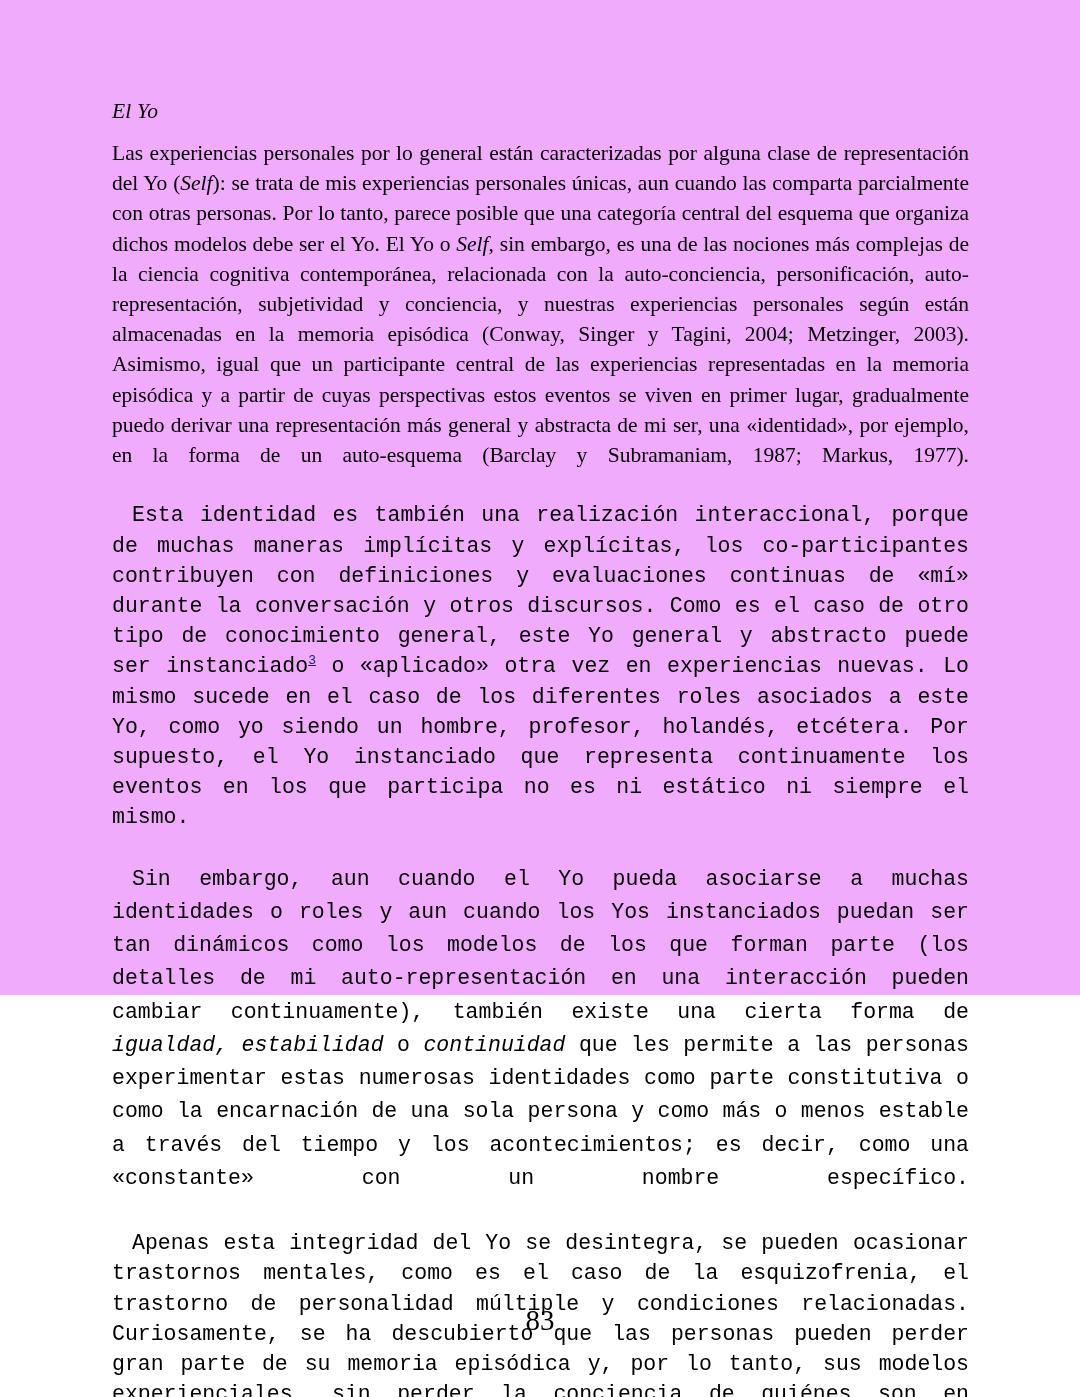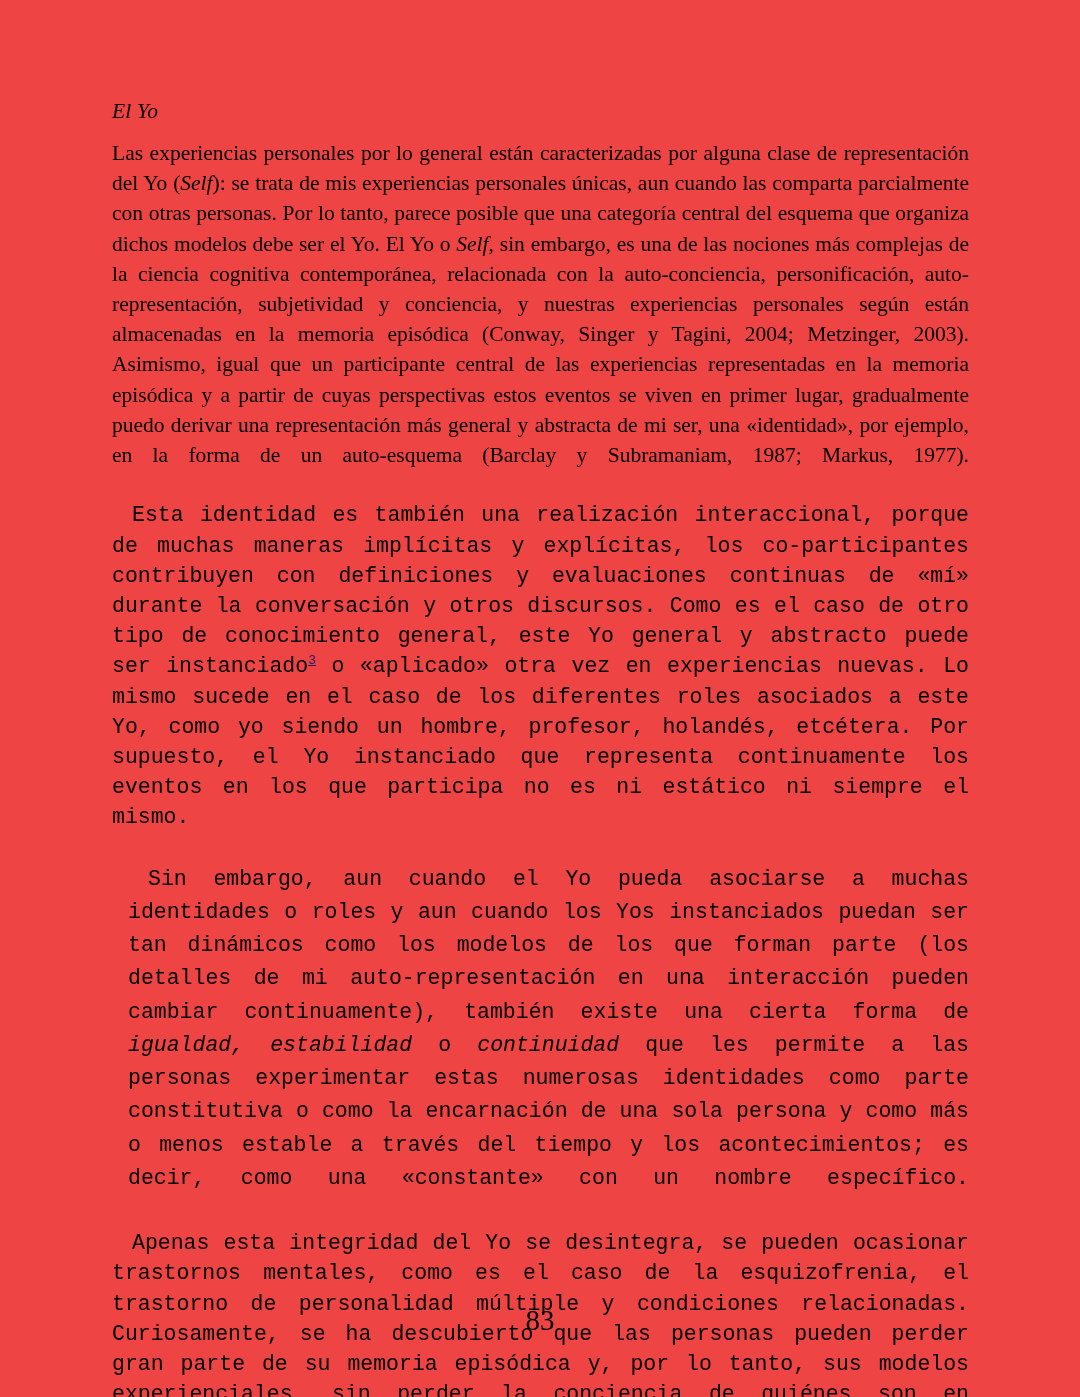--- a/index.html
+++ b/index.html
@@ -14,22 +14,22 @@
     color: #000000;
     position: relative;
     overflow: hidden;
   }
 
   .page {
     position: absolute;
     left: 0;
     top: 0;
     width: 1080px;
-    height: 1397px;
-    background: #ef4444;
+    height: 995px;
+    background: #f0abfc;
   }
 
   .content {
     position: absolute;
     left: 112px;
     top: 96px;
     width: 857px;
   }
 
   .section-heading {
@@ -53,21 +53,20 @@
   }
 
   p.body-par.indent {
     text-indent: 20px;
     font-family: Liberation Mono, monospace;
   }
 
   
   p.body-par.loose {
     line-height: 33.2px;
-    margin-left: 16px;
   }
 
   
   p.body-par::after {
     content: "";
     display: inline-block;
     width: 100%;
   }
 
   em.it { font-style: italic; }

